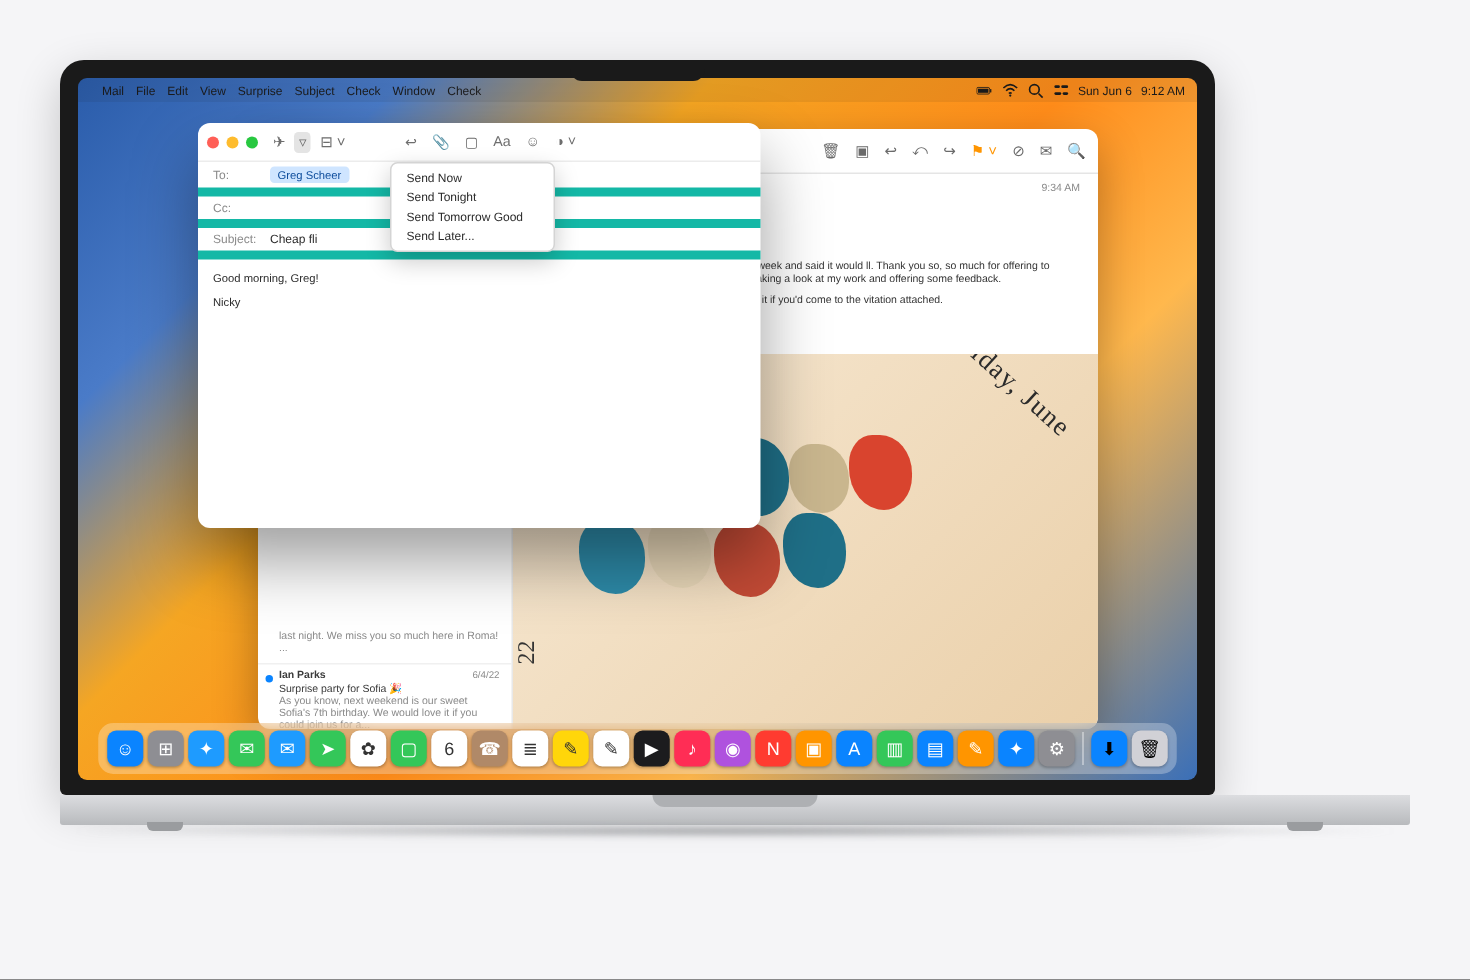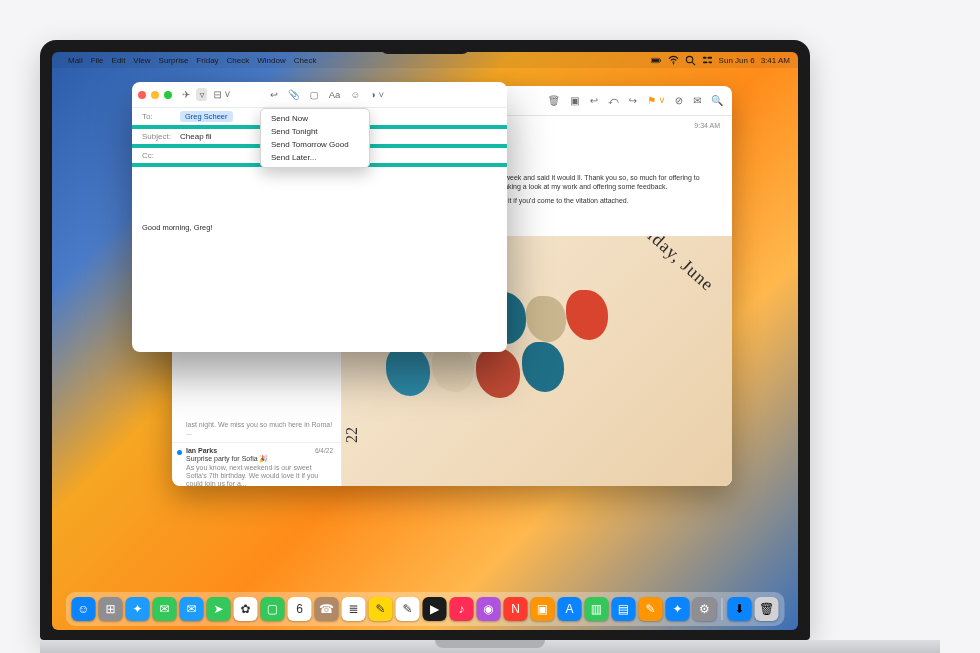--- a/index.html
+++ b/index.html
@@ -1,20 +1,20 @@
 <!DOCTYPE html>
 <html><head>
 <meta charset="utf-8">
 <style>
 * { margin: 0; padding: 0; box-sizing: border-box; font-family: -apple-system, "Helvetica Neue", Arial, sans-serif; -webkit-font-smoothing: antialiased; }
 body { width: 980px; height: 653px; background: #f5f5f7; overflow: hidden; }
 
 
 .laptop { position: absolute; left: 50%; top: 40px; transform: translateX(-50%); }
-.screen-bezel { width: 770px; height: 600px; background: #1a1a1a; border-radius: 16px 16px 4px 4px; padding: 12px 12px 10px 12px; position: relative; box-shadow: 0 10px 30px rgba(0,0,0,.2); }
+.screen-bezel { width: 770px; height: 490px; background: #1a1a1a; border-radius: 16px 16px 4px 4px; padding: 12px 12px 10px 12px; position: relative; box-shadow: 0 10px 30px rgba(0,0,0,.2); }
 .notch { position:absolute; left:50%; top:0; transform:translateX(-50%); width:90px; height:14px; background:#1a1a1a; border-radius:0 0 8px 8px; z-index:60; }
 .screen { width: 100%; height: 100%; border-radius: 6px; background: linear-gradient(135deg,#2a5caa 0%,#4a7bc8 18%,#f5a623 35%,#ff8c1a 55%,#ffb84d 72%,#3a6fb8 100%); position: relative; overflow: hidden; }
 .base { width: 900px; height: 20px; background: linear-gradient(#dcdde0,#b8babd); margin: 0 auto; border-radius: 0 0 2px 2px; position: relative; }
 .base::before { content:""; position:absolute; left:50%; top:0; transform:translateX(-50%); width:110px; height:8px; background:#aeb0b3; border-radius:0 0 10px 10px; }
 .base::after { content:""; position:absolute; left:0; right:0; bottom:-8px; height:8px; background:radial-gradient(ellipse at center,#949699 0%,transparent 70%); filter:blur(2px); }
 .feet { width: 900px; height: 8px; margin:0 auto; position:relative; }
 .feet::before, .feet::after { content:""; position:absolute; top:-2px; width:24px; height:6px; background:#9a9c9f; border-radius:0 0 4px 4px; }
 .feet::before { left: 58px; } .feet::after { right: 58px; }
 
 
@@ -51,25 +51,25 @@
 
 
 .compose { position:absolute; left:80px; top:30px; width:375px; height:270px; background:#fff; border-radius:8px; box-shadow:0 22px 44px rgba(0,0,0,.38); z-index:30; font-size:8px; color:#2b2b2b; }
 .compose .tb { height:26px; display:flex; align-items:center; padding:0 6px; gap:6px; border-bottom:1px solid #ececec; position:relative; }
 .lights { display:flex; gap:5px; margin-right:4px; }
 .lights span { width:8px; height:8px; border-radius:50%; display:block; }
 .l-r{background:#ff5f57;} .l-y{background:#febc2e;} .l-g{background:#28c840;}
 .compose .tb .ic { color:#6d6d6d; font-size:10px; cursor:default; }
 .compose .tb .grow { flex:1; }
 .compose .tb .center-icons { position:absolute; left:52%; transform:translateX(-50%); display:flex; gap:10px; color:#6d6d6d; font-size:9.5px; }
-.field { display:flex; align-items:center; padding:3px 10px; border-bottom:4px solid #14b8a6; font-size:8px; }
+.field { display:flex; align-items:center; padding:3px 10px; border-bottom:6px solid #14b8a6; font-size:8px; }
 .field label { color:#8a8a8a; width:38px; }
 .field .pill { background:#cfe5ff; color:#0a4a9a; padding:1px 5px; border-radius:3px; font-size:7.5px; }
 .compose .body { padding:8px 10px; font-size:7.5px; line-height:1.35; }
-.compose .body p { margin-bottom:6px;margin-top:48px; }
+.compose .body p { margin-bottom:6px; }
 
 
 .send-menu { position:absolute; left:128px; top:26px; width:110px; background:#fff; border:1px solid #d4d4d4; border-radius:5px; box-shadow:0 6px 16px rgba(0,0,0,.22); z-index:40; padding:3px 0; font-size:8px; }
 .send-menu .mi { padding:2px 10px; cursor:default; }
 
 .ic-svg { width:11px; height:11px; }
 </style>
 </head>
 <body>
 
@@ -78,21 +78,21 @@
     <div class="notch"></div>
     <div class="screen">
 
       <div class="menubar">
         <span class="apple"></span>
         <span class="menu-item">Mail</span>
         <span class="menu-item">File</span>
         <span class="menu-item">Edit</span>
         <span class="menu-item">View</span>
         <span class="menu-item">Surprise</span>
-        <span class="menu-item">Friday</span>
+        <span class="menu-item">Subject</span>
         <span class="menu-item">Check</span>
         <span class="menu-item">Window</span>
         <span class="menu-item">Check</span>
         <span class="spacer"></span>
         <span class="status">
             <svg class="ic-svg" viewBox="0 0 20 10">
               <rect x="0" y="1" width="16" height="8" rx="2" fill="none" stroke="#1a1a1a" stroke-width="1"></rect>
               <rect x="1.5" y="2.5" width="13" height="5" fill="#1a1a1a"></rect>
               <rect x="16.5" y="3" width="1.5" height="4" fill="#1a1a1a"></rect>
             </svg>
@@ -111,21 +111,21 @@
           </span>
         <span class="status">
             <svg class="ic-svg" viewBox="0 0 12 12">
               <rect x="1" y="2" width="4" height="2" rx="1" fill="#1a1a1a"></rect>
               <rect x="6" y="2" width="5" height="2" rx="1" fill="#1a1a1a"></rect>
               <rect x="1" y="7" width="5" height="2" rx="1" fill="#1a1a1a"></rect>
               <rect x="7" y="7" width="4" height="2" rx="1" fill="#1a1a1a"></rect>
             </svg>
           </span>
         <span class="status" style="margin-left:6px;">Sun Jun 6</span>
-        <span class="status">3:41 AM</span>
+        <span class="status">9:12 AM</span>
       </div>
 
       <div class="mail-bg">
         <div class="tb">
           <span>🗑</span>
           <span>▣</span>
           <span>↩</span>
           <span>⤺</span>
           <span>↪</span>
           <span style="color:#ff9500;">⚑ ˅</span>
@@ -189,28 +189,29 @@
             <span>☺</span>
             <span>◑ ˅</span>
           </div>
           <div class="grow"></div>
         </div>
         <div class="field">
           <label>To:</label>
           <span class="pill">Greg Scheer</span>
         </div>
         <div class="field">
+          <label>Cc:</label>
+        </div>
+        <div class="field">
           <label>Subject:</label>
           <span>Cheap fli</span>
         </div>
-        <div class="field">
-          <label>Cc:</label>
-        </div>
         <div class="body">
           <p>Good morning, Greg!</p>
+          <p>Nicky</p>
         </div>
 
         <div class="send-menu">
           <div class="mi">Send Now</div>
           <div class="mi">Send Tonight</div>
           <div class="mi">Send Tomorrow Good</div>
           <div class="mi">Send Later...</div>
         </div>
       </div>
 

